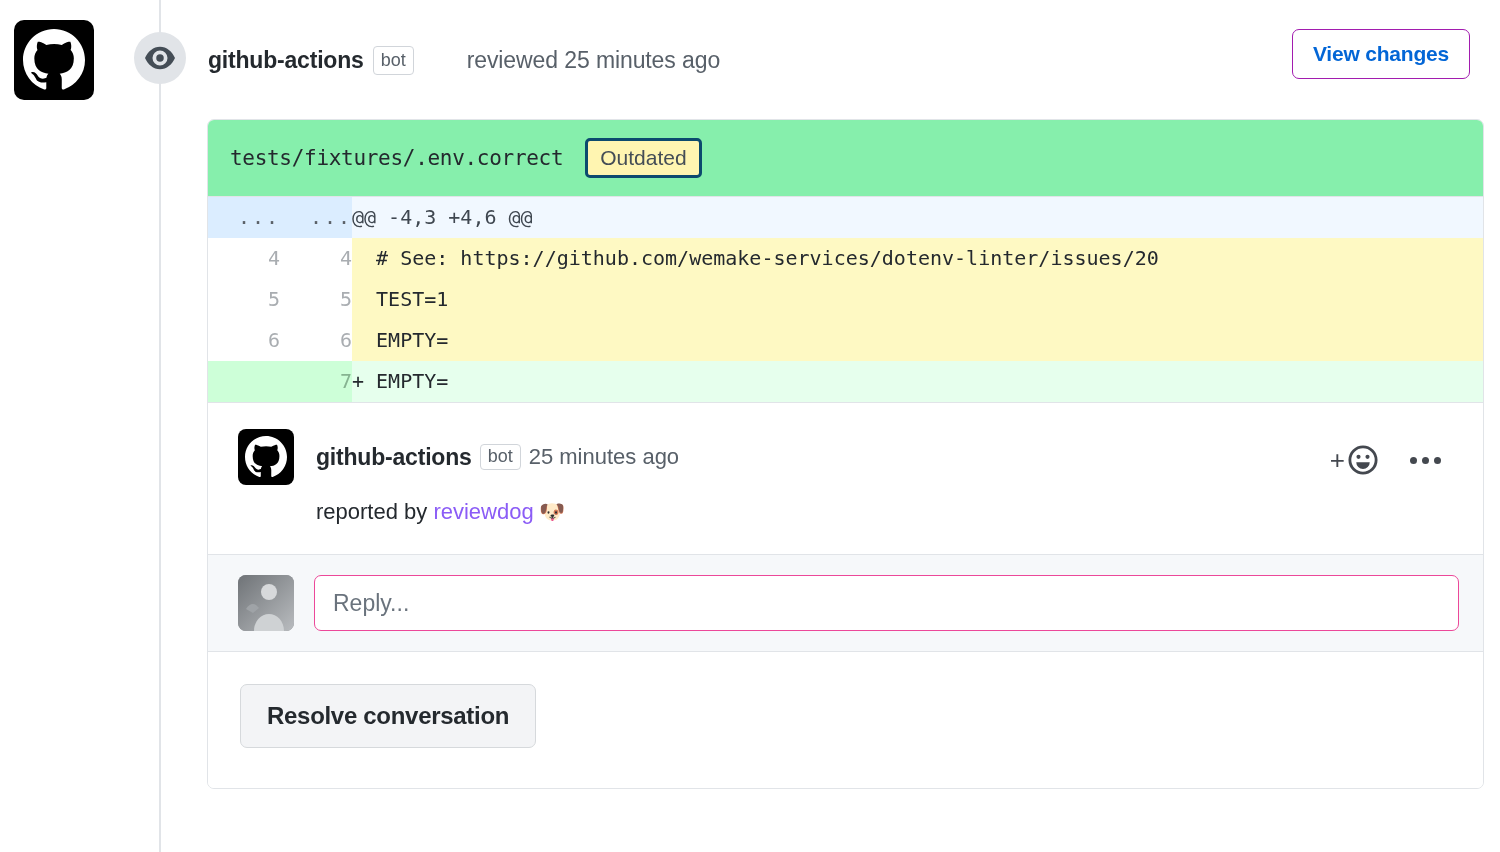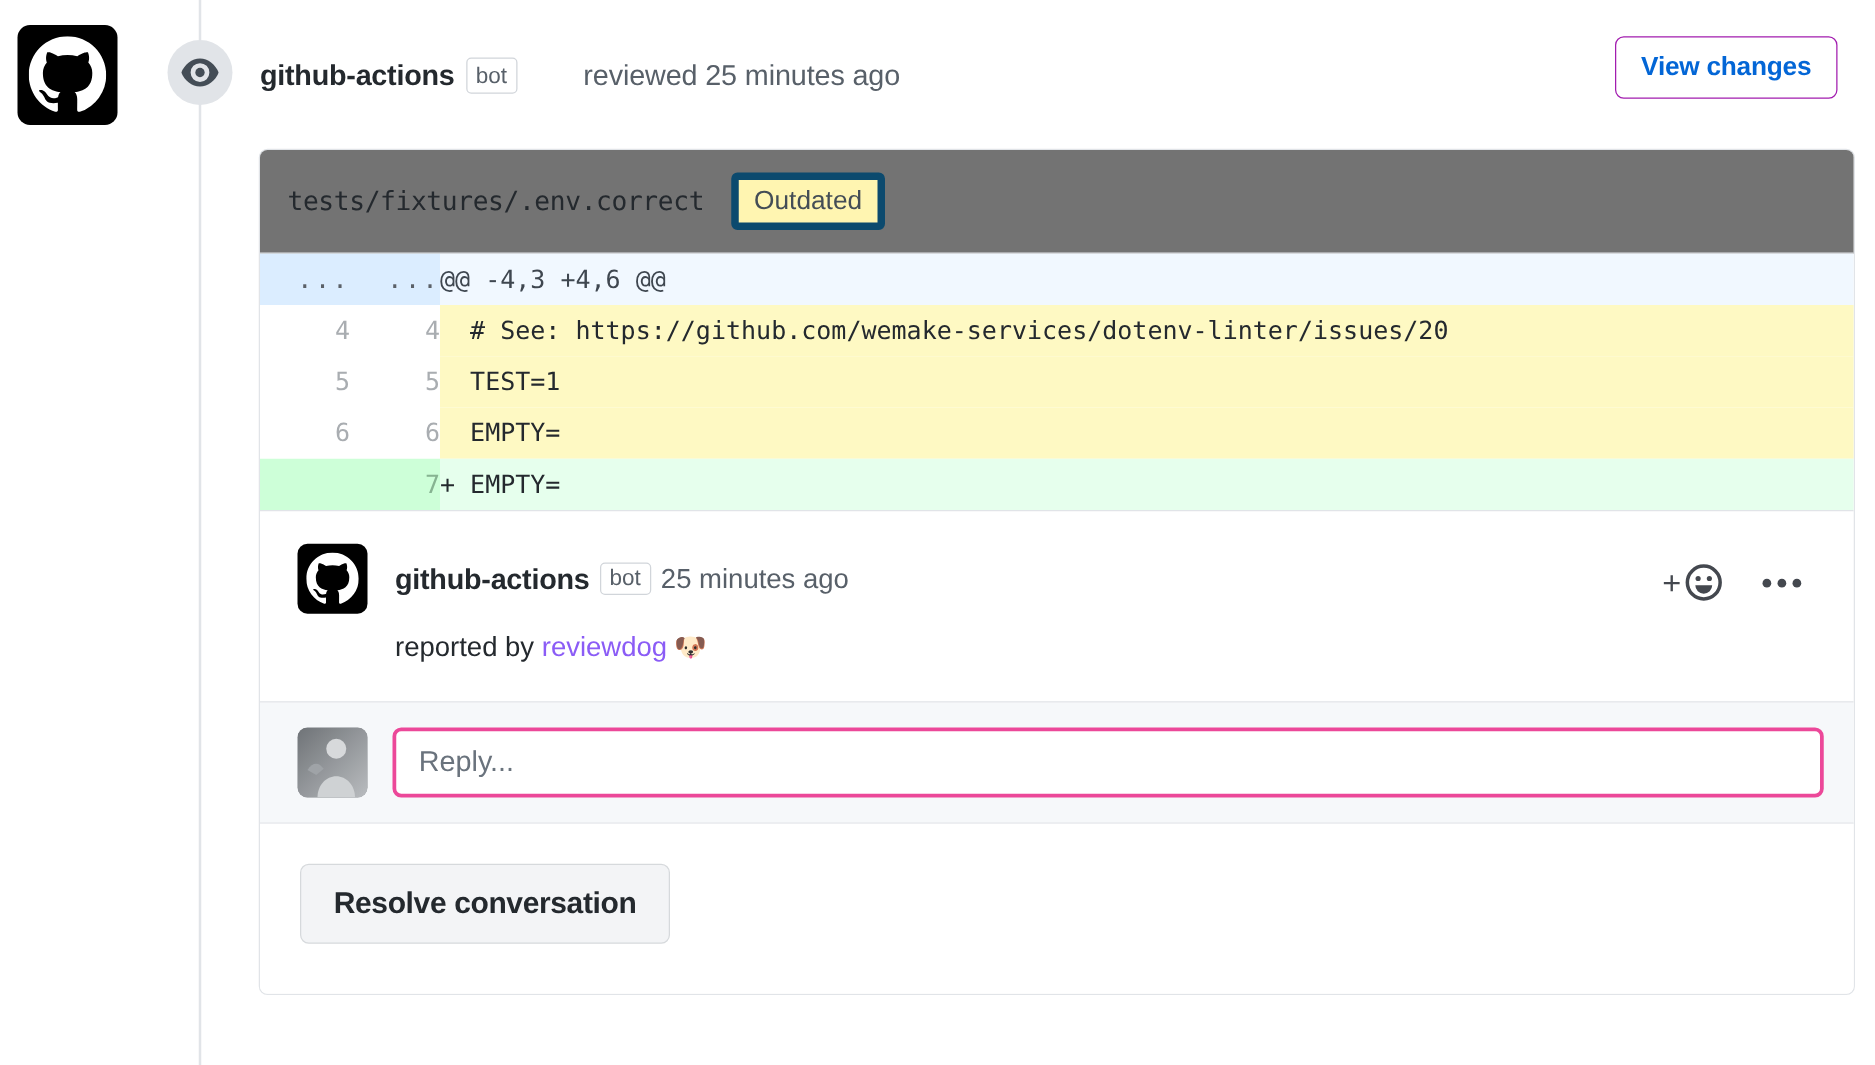--- a/index.html
+++ b/index.html
@@ -116,37 +116,37 @@
     width: 1277px;
     border: 1px solid #e1e4e8;
     border-radius: 7px;
     background: #ffffff;
     box-sizing: border-box;
     overflow: hidden;
   }
 
   
   .file-header {
-    background: #737373;
+    background: #86efac;
     border-bottom: 1px solid #e1e4e8;
     padding: 18px 22px 18px 22px;
     display: flex;
     align-items: center;
   }
   .file-path {
     font-family: "DejaVu Sans Mono", monospace;
     font-size: 21px;
     color: #24292e;
     letter-spacing: -0.3px;
   }
   .outdated-badge {
     margin-left: 22px;
     padding: 5px 12px 6px 12px;
     background: #fff5b1;
-    border: 6px solid #0c4a6e;
+    border: 3px solid #0c4a6e;
     border-radius: 5px;
     font-size: 21px;
     color: #444d56;
     line-height: 1.1;
   }
 
   
   .diff-table {
     width: 100%;
     border-collapse: collapse;
@@ -298,21 +298,21 @@
     margin-right: 20px;
     overflow: hidden;
     background: #8b8f93;
     position: relative;
   }
   .reply-avatar svg { display: block; }
   .reply-input {
     flex: 1;
     height: 56px;
     box-sizing: border-box;
-    border: 3px solid #ec4899;
+    border: 1px solid #ec4899;
     border-radius: 7px;
     background: #ffffff;
     font-size: 23px;
     font-family: "Liberation Sans", sans-serif;
     color: #24292e;
     padding: 0 18px;
     outline: none;
   }
   .reply-input::placeholder { color: #6a737d; }
 

